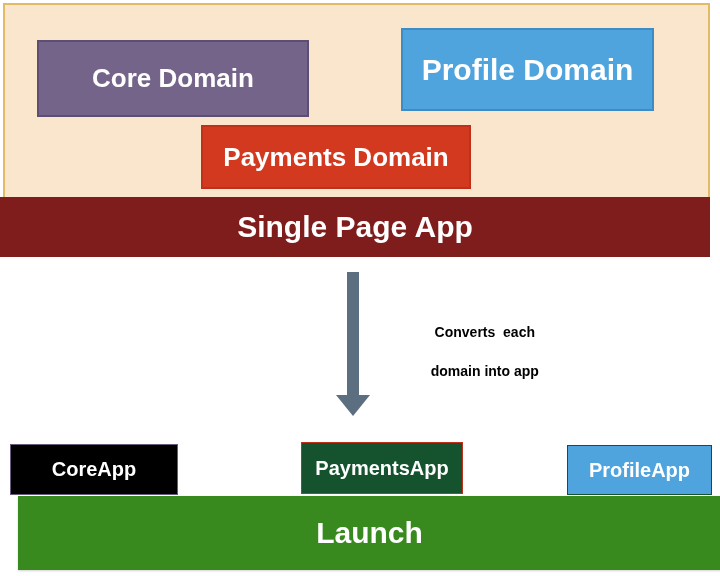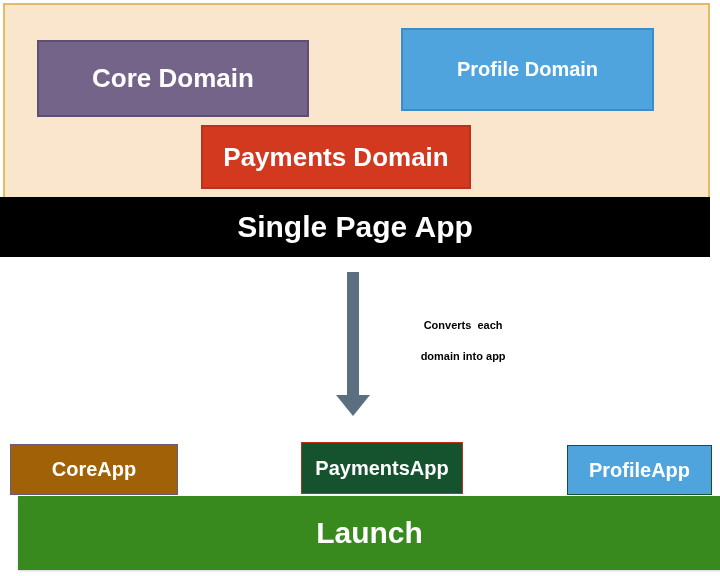--- a/index.html
+++ b/index.html
@@ -39,68 +39,68 @@
     width: 272px; height: 77px;
     background: #75648A;
     border: 2px solid #5D4F73;
     font-size: 26px;
   }
   .profile-domain {
     left: 396px; top: 23px;
     width: 253px; height: 83px;
     background: #4FA4DE;
     border: 2px solid #3E8CC5;
-    font-size: 20px;
+    font-size: 30px;
   }
   .payments-domain {
     left: 196px; top: 120px;
     width: 270px; height: 64px;
     background: #D2391F;
     border: 2px solid #BE3019;
     font-size: 26px;
     justify-content: center;
   }
   
   .spa-bar {
     left: 0px; top: 197px;
     width: 710px; height: 60px;
-    background: #000000;
+    background: #7f1d1d;
     font-size: 30px;
   }
   
   .arrow-shaft {
     position: absolute;
     left: 347px; top: 272px;
     width: 12px; height: 123px;
     background: #5C6F80;
   }
   .arrow-head {
     position: absolute;
     left: 336px; top: 395px;
     width: 0; height: 0;
     border-left: 17px solid transparent;
     border-right: 17px solid transparent;
     border-top: 21px solid #5C6F80;
   }
   .arrow-label {
     position: absolute;
-    left: 372px; top: 303px;
+    left: 392px; top: 303px;
     width: 170px;
     color: #000000;
     font-weight: bold;
-    font-size: 11px;
+    font-size: 14px;
     line-height: 1.4;
     text-align: center;
     white-space: pre-wrap;
   }
   
   .core-app {
     left: 10px; top: 444px;
     width: 168px; height: 51px;
-    background: #a16207;
+    background: #000000;
     border: 1px solid #6A5A7E;
     font-size: 20px;
   }
   .payments-app {
     left: 301px; top: 442px;
     width: 162px; height: 52px;
     background: #14532d;
     border: 1px solid #BE3019;
     font-size: 20px;
   }

